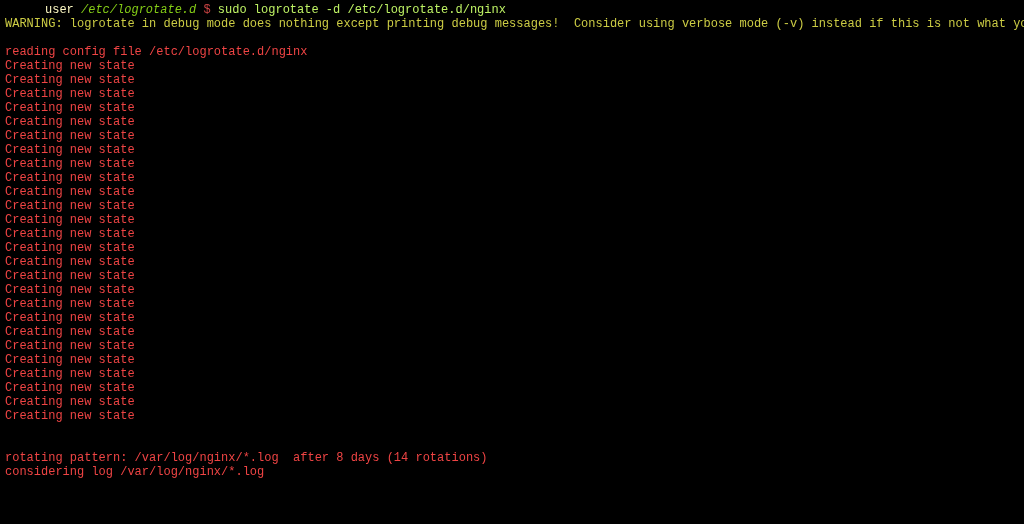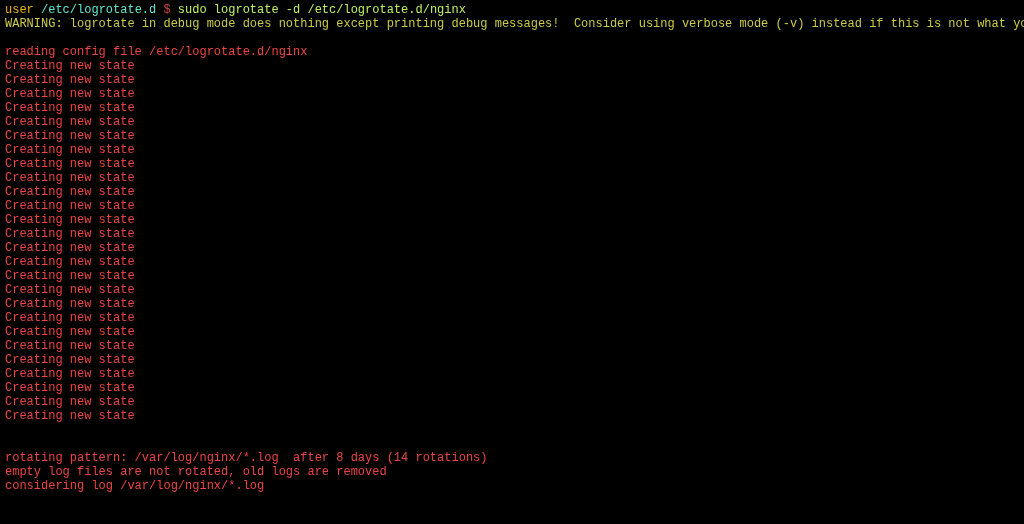--- a/index.html
+++ b/index.html
@@ -14,24 +14,26 @@
       line-height: 14px;
       width: 1024px;
       height: 524px;
       overflow: hidden;
       padding: 3px 5px;
     }
     .line {
       white-space: pre;
     }
     .user {
-      color: #eab308;
+      color: #fef9c3;
+      margin-left: 40px;
     }
     .cwd {
-      color: #5eead4;
+      color: #84cc16;
+      font-style: italic;
     }
     .dollar {
       color: #cc4444;
     }
     .cmd {
       color: #bef264;
     }
     .warning {
       color: #cccc44;
     }
@@ -82,15 +84,14 @@
     <div class="line output">Creating new state</div>
     <div class="line output">Creating new state</div>
     <div class="line output">Creating new state</div>
   </div>
 
 <div class="blank"></div>
 
 <div id="tail-block">
     <div class="blank"></div>
     <div class="line output">rotating pattern: /var/log/nginx/*.log  after 8 days (14 rotations)</div>
-    <div class="line output">empty log files are not rotated, old logs are removed</div>
     <div class="line output">considering log /var/log/nginx/*.log</div>
   </div>
 
 </body></html>

